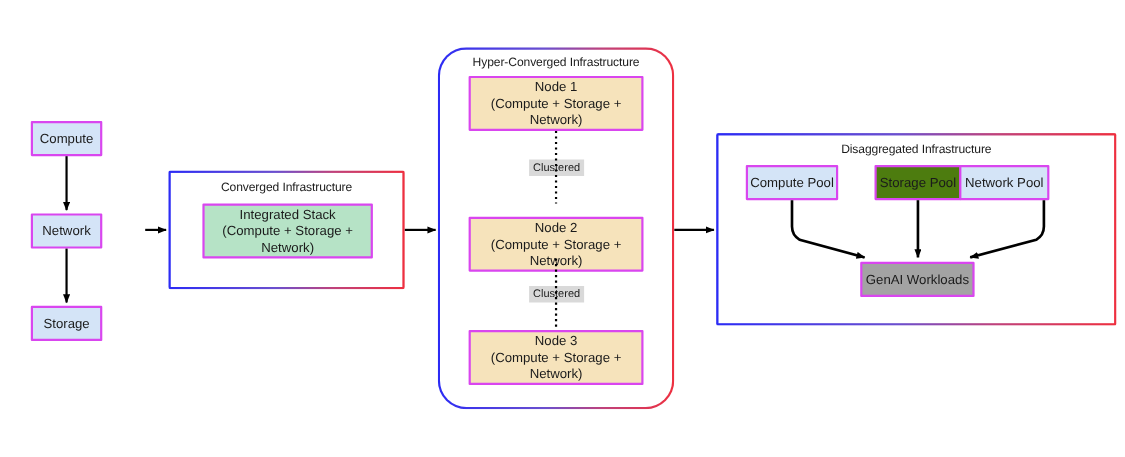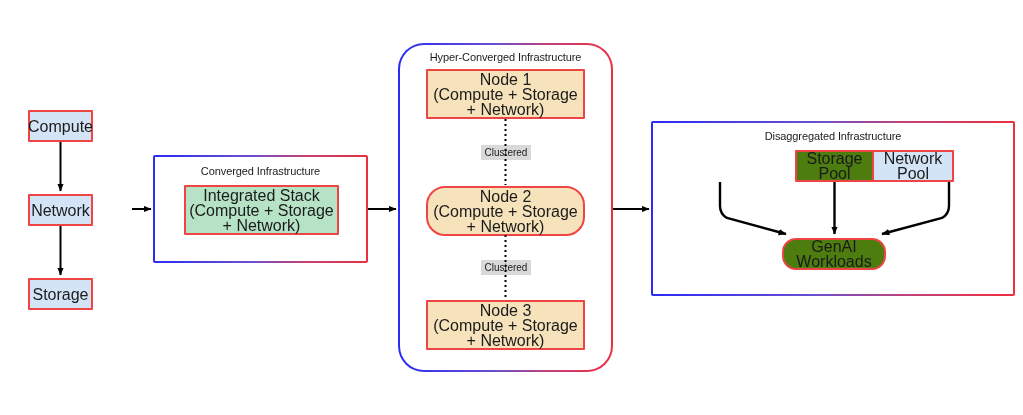--- a/index.html
+++ b/index.html
@@ -40,37 +40,37 @@
     text-align: center;
     font-size: 11px;
     color: #1b1b1b;
     letter-spacing: -0.1px;
     white-space: nowrap;
   }
   
   .box {
     position: absolute;
     box-sizing: border-box;
-    border: 2px solid #ef4444;
+    border: 2px solid #d946ef;
     display: flex;
     flex-direction: column;
     align-items: center;
     justify-content: center;
     text-align: center;
-    font-size: 16px;
+    font-size: 12px;
     color: #1b1b1b;
     line-height: 15px;
     border-radius: 1px;
   }
   .box .l2 { display: block; }
   .blue   { background: #d4e4f7; }
   .green  { background: #b6e3c6; }
   .tan    { background: #f6e3bb; }
   .pink   { background: #4d7c0f; }
-  .purple { background: #4d7c0f; border-radius: 14px; }
+  .purple { background: #a3a3a3; }
 
   .chip {
     position: absolute;
     box-sizing: border-box;
     background: #d9d9d9;
     color: #1b1b1b;
     font-size: 10px;
     line-height: 13px;
     padding: 1px 3px;
     white-space: nowrap;
@@ -116,36 +116,39 @@
     <div class="panel-title" style="top:6px;">Hyper-Converged Infrastructure</div>
   </div>
 
   <div class="box tan" style="left:426px; top:69px; width:159px; height:50px;">
     <span>Node 1</span>
     <span class="l2">(Compute + Storage + Network)</span>
   </div>
 
   <div class="chip" style="left:481px; top:145px; width:50px;">Clustered</div>
 
-  <div class="box tan" style="left:426px; top:186px; width:159px; height:50px;border-radius:19px;">
+  <div class="box tan" style="left:426px; top:197px; width:159px; height:50px;">
     <span>Node 2</span>
     <span class="l2">(Compute + Storage + Network)</span>
   </div>
 
   <div class="chip" style="left:481px; top:260px; width:50px;">Clustered</div>
 
   <div class="box tan" style="left:426px; top:300px; width:159px; height:50px;">
     <span>Node 3</span>
     <span class="l2">(Compute + Storage + Network)</span>
   </div>
 
   <div class="panel" style="left:651px; top:121px; width:364px; height:175px;">
     <div class="panel-title" style="top:7px;">Disaggregated Infrastructure</div>
   </div>
 
+  <div class="box blue" style="left:678px; top:150px; width:84px; height:32px;">
+    <span>Compute Pool</span>
+  </div>
 
   <div class="box pink" style="left:795px; top:150px; width:79px; height:32px;">
     <span>Storage Pool</span>
   </div>
 
   <div class="box blue" style="left:872px; top:150px; width:82px; height:32px;">
     <span>Network Pool</span>
   </div>
 
   <div class="box purple" style="left:782px; top:238px; width:104px; height:32px;">

